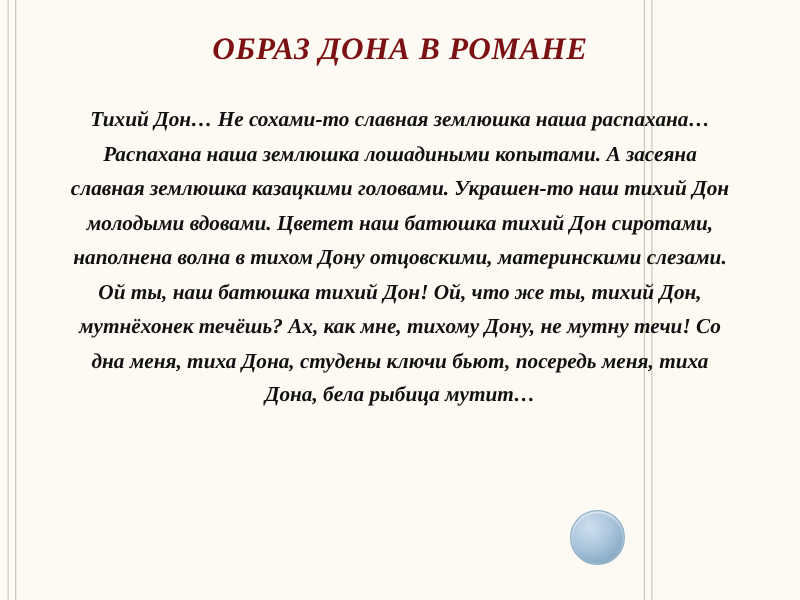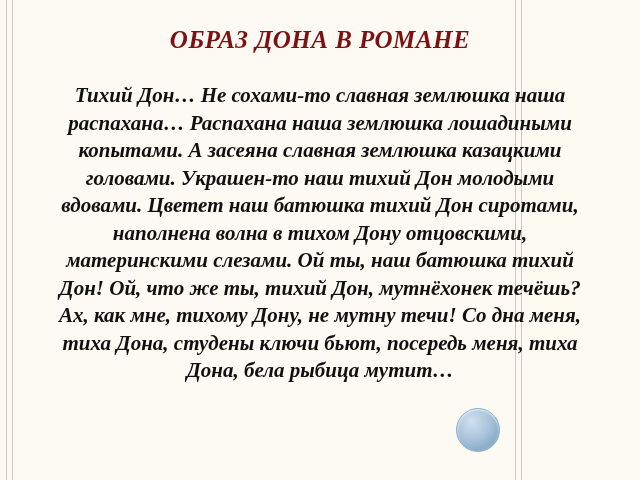--- a/index.html
+++ b/index.html
@@ -50,21 +50,21 @@
 
   .body-text {
     position: absolute;
     top: 82px;
     left: 56px;
     width: 528px;
     text-align: center;
     font-family: "Liberation Serif", serif;
     font-weight: bold;
     font-style: italic;
-    font-size: 21px;
+    font-size: 17px;
     line-height: 27.5px;
     color: #101010;
   }
 
   .nav-orb {
     position: absolute;
     right: 28px;
     bottom: 28px;
     width: 42px;
     height: 42px;

